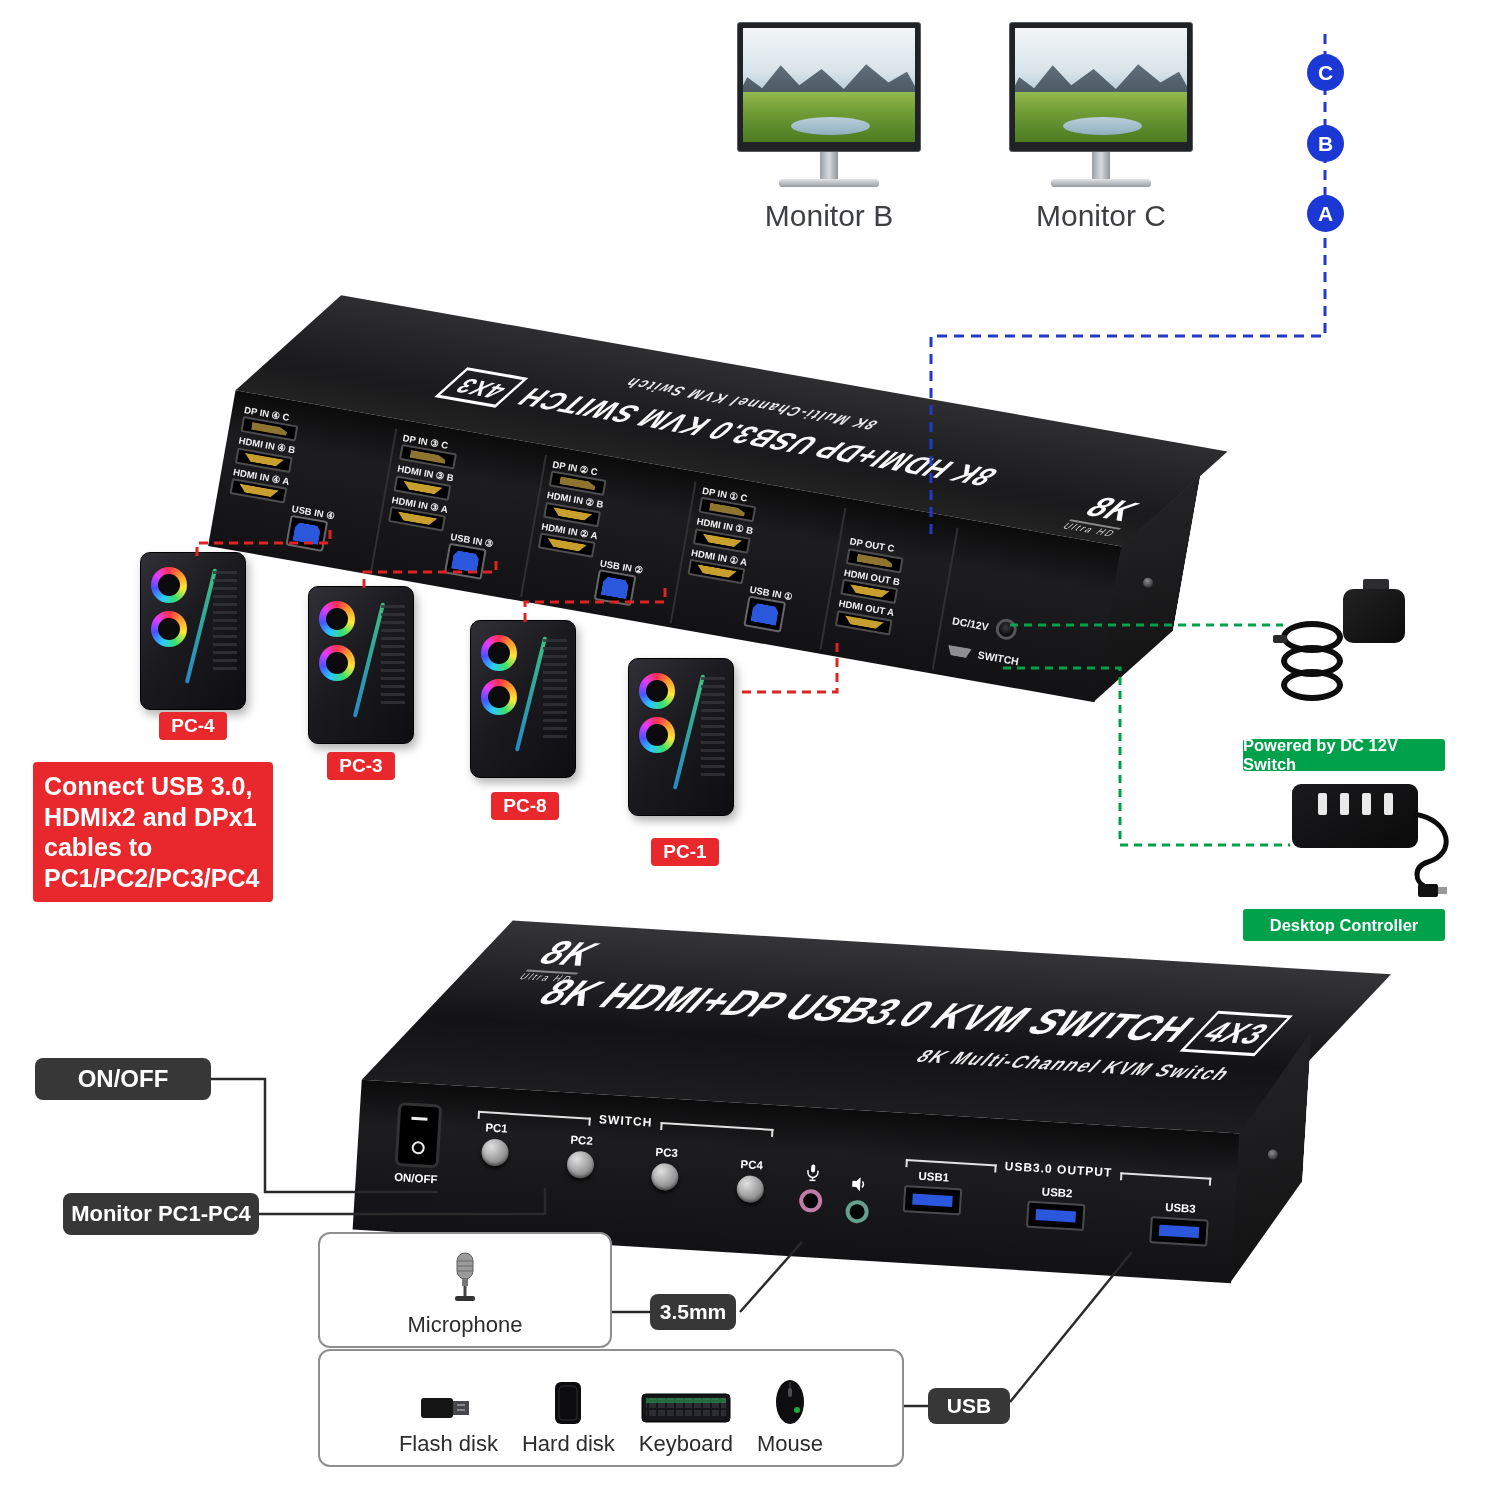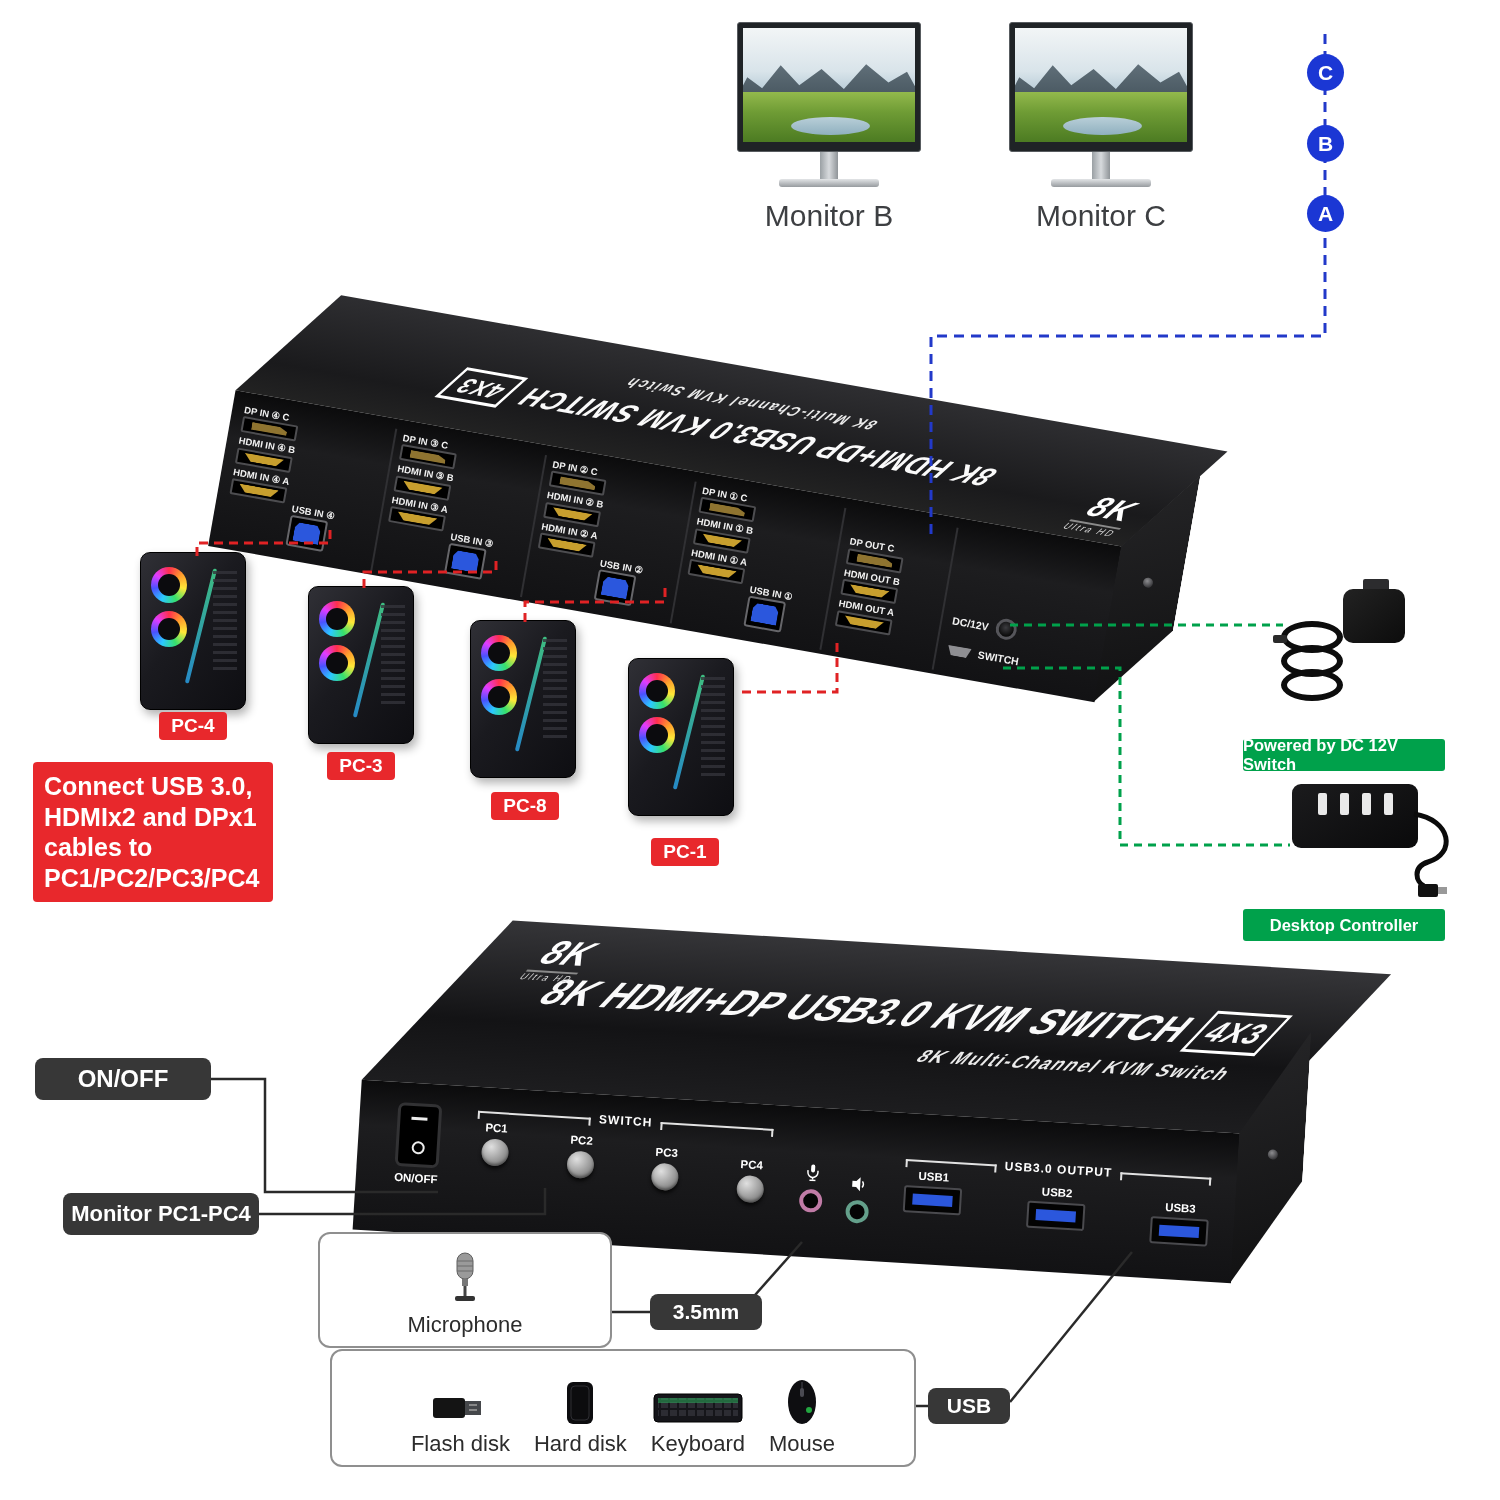--- a/index.html
+++ b/index.html
@@ -110,39 +110,39 @@
 .vents{position:absolute;right:8px;top:18px;width:24px;height:104px;background:repeating-linear-gradient(180deg,#33333a 0 3px,transparent 3px 8px);opacity:.8}
 .pclabel{position:absolute;width:68px;height:28px;background:#e8282c;color:#fff;font-size:19px;font-weight:bold;display:flex;align-items:center;justify-content:center;border-radius:4px;z-index:5}
 
 
 .rednote{position:absolute;left:33px;top:762px;width:240px;background:#e8282c;color:#fff;font-size:25px;font-weight:bold;line-height:1.22;padding:9px 11px;border-radius:4px;z-index:5}
 .gbadge{position:absolute;width:202px;height:32px;background:#00a14b;color:#fff;font-size:16.5px;font-weight:bold;display:flex;align-items:center;justify-content:center;border-radius:3px;z-index:5}
 .gb1{left:1243px;top:739px}.gb2{left:1243px;top:909px}
 .dk{position:absolute;background:#373737;color:#fff;font-weight:bold;display:flex;align-items:center;justify-content:center;border-radius:8px;z-index:6}
 .dk.onoff{left:35px;top:1058px;width:176px;height:42px;font-size:24px}
 .dk.swpc{left:63px;top:1193px;width:196px;height:42px;font-size:22px}
-.dk.a35{left:650px;top:1294px;width:112px;height:36px;font-size:21px}
+.dk.a35{left:650px;top:1294px;width:86px;height:36px;font-size:21px}
 .dk.usbb{left:928px;top:1388px;width:82px;height:36px;font-size:21px}
 
 
 .adapter{position:absolute;left:1279px;top:583px;z-index:4;width:150px;height:140px}
 .ad-head{position:absolute;left:64px;top:6px;width:62px;height:54px;background:linear-gradient(140deg,#222,#0c0c0c);border-radius:10px}
 .ad-prong{position:absolute;left:84px;top:-4px;width:26px;height:12px;background:#2c2c2e;border-radius:2px}
 .ad-coil{position:absolute;left:2px;width:62px;height:32px;border:6px solid #0d0d0d;border-radius:50%}
 .c1{top:38px}.c2{top:62px}.c3{top:86px}
 .ad-tip{position:absolute;left:-6px;top:52px;width:14px;height:8px;background:#2a2a2a;border-radius:2px}
 .ctrl{position:absolute;left:1292px;top:784px;z-index:4;width:210px;height:120px}
 .ctrl-box{position:absolute;left:0;top:0;width:126px;height:64px;background:linear-gradient(150deg,#1b1b1d,#0a0a0b);border-radius:9px;display:flex;gap:13px;justify-content:center;padding-top:9px}
 .ctrl-key{width:9px;height:22px;background:#e9e9e9;border-radius:2px}
 .ctrl-cable{position:absolute;left:116px;top:14px}
 
 
 .abox,.ubox{position:absolute;background:#fff;border:2px solid #8f8f8f;border-radius:12px;display:flex;align-items:flex-end;justify-content:center;z-index:5}
 .abox{left:318px;top:1232px;width:294px;height:116px;gap:36px;padding-bottom:8px}
-.ubox{left:330px;top:1349px;width:586px;height:118px;gap:24px;padding-bottom:8px}
+.ubox{left:318px;top:1349px;width:586px;height:118px;gap:24px;padding-bottom:8px}
 .acc{text-align:center;color:#2c2c2c;font-size:22px}
 .acc svg{display:block;margin:0 auto 3px}
 </style>
 </head>
 <body>
 
 <div class="stage">
 
   <svg class="overlay" width="1500" height="1500" viewBox="0 0 1500 1500">
     <path d="M1325 34 V336 H931 V540" fill="none" stroke="#2239c9" stroke-width="3" stroke-dasharray="10 7"></path>

